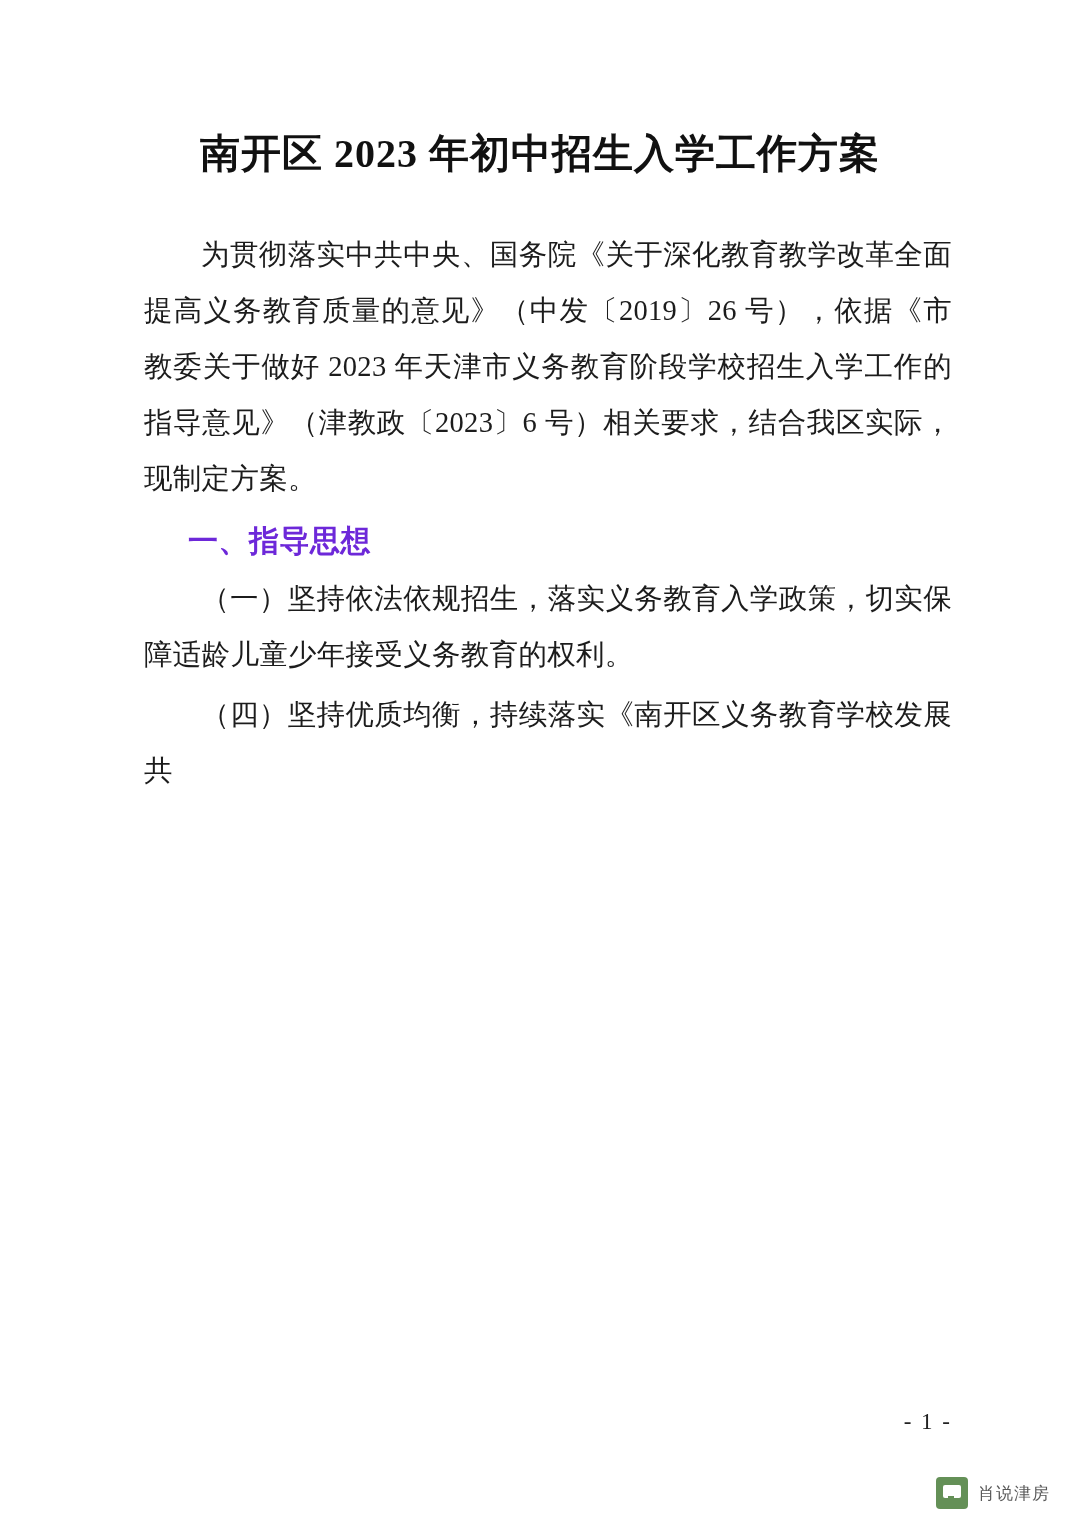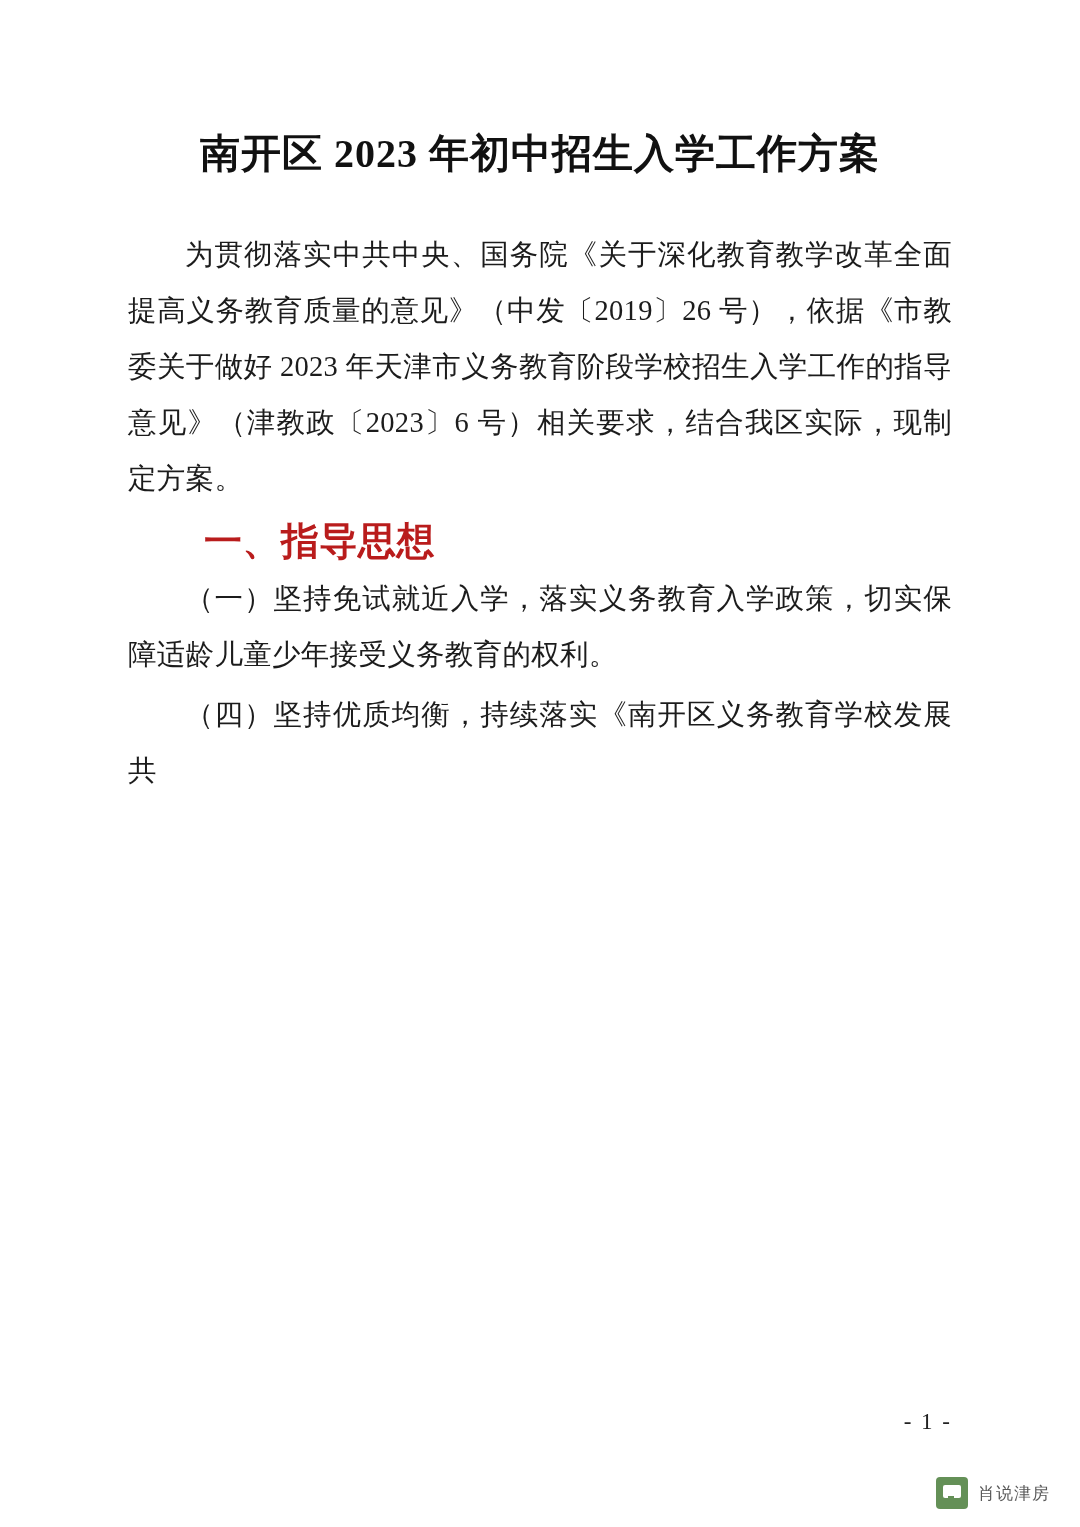--- a/index.html
+++ b/index.html
@@ -27,35 +27,35 @@
     font-size: 40px;
     font-weight: bold;
     letter-spacing: 1px;
     margin: 18px 0 46px 0;
     font-family: "Liberation Serif", "DejaVu Serif", serif;
     color: #111;
   }
   p.body-text {
     font-size: 28.5px;
     line-height: 56px;
-    margin: 0 0 4px 0;
+    margin: 0 0 4px 16px;
     text-align: justify;
     text-justify: inter-ideograph;
     text-indent: 2em;
     letter-spacing: 0.3px;
     color: #1c1c1c;
   }
   h2.section-heading {
-    font-size: 38px;
+    font-size: 30px;
     line-height: 56px;
     font-weight: bold;
     margin: 6px 0 2px 0;
     text-indent: 2em;
     letter-spacing: 0.5px;
-    color: #b91c1c;
+    color: #6d28d9;
   }
   .page-number {
     position: absolute;
     bottom: 92px;
     right: 128px;
     font-size: 23px;
     color: #222;
     letter-spacing: 2px;
   }
   .watermark {
@@ -105,21 +105,21 @@
 <body>
 
 <div class="page">
 
   <h1 class="doc-title">南开区 2023 年初中招生入学工作方案</h1>
 
   <p class="body-text">为贯彻落实中共中央、国务院《关于深化教育教学改革全面提高义务教育质量的意见》（中发〔2019〕26 号），依据《市教委关于做好 2023 年天津市义务教育阶段学校招生入学工作的指导意见》（津教政〔2023〕6 号）相关要求，结合我区实际，现制定方案。</p>
 
   <h2 class="section-heading">一、指导思想</h2>
 
-  <p class="body-text">（一）坚持免试就近入学，落实义务教育入学政策，切实保障适龄儿童少年接受义务教育的权利。</p>
+  <p class="body-text">（一）坚持依法依规招生，落实义务教育入学政策，切实保障适龄儿童少年接受义务教育的权利。</p>
   <p class="body-text">（四）坚持优质均衡，持续落实《南开区义务教育学校发展共</p>
 
   <div class="page-number">- 1 -</div>
 
   <div class="watermark">
     <div class="wm-logo"></div>
     <div class="wm-text">肖说津房</div>
   </div>
 
 </div>

